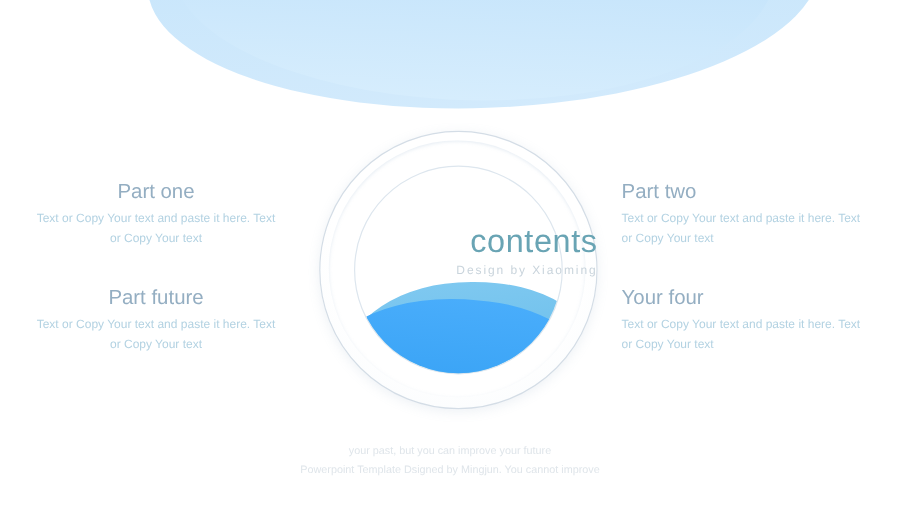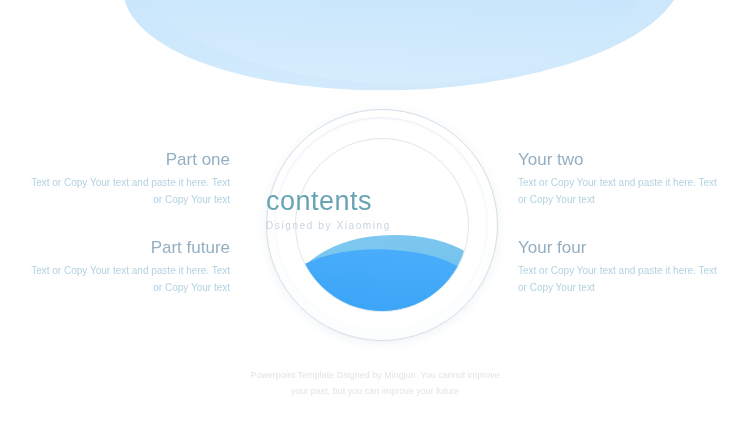--- a/index.html
+++ b/index.html
@@ -95,42 +95,42 @@
     height: 124px;
     background: linear-gradient(180deg, #49adfb 0%, #2f9df2 100%);
     border-radius: 58% 44% 46% 50% / 58% 48% 44% 48%;
     transform: rotate(6deg);
   }
   .emblem-text {
     position: absolute;
     left: 0;
     right: 0;
     top: 78px;
-    text-align: left;
+    text-align: right;
     z-index: 4;
   }
   .emblem-title {
     font-size: 27px;
     color: #69a4b4;
     letter-spacing: 0.5px;
     line-height: 1.05;
   }
   .emblem-sub {
     margin-top: 5px;
     font-size: 10px;
     color: #c9d4dc;
     letter-spacing: 1.6px;
   }
 
   
   .part {
     position: absolute;
     width: 200px;
   }
-  .part.left  { text-align: right; }
+  .part.left  { text-align: center; }
   .part.right { text-align: left; }
   .part-title {
     font-size: 17px;
     color: #94aec2;
     line-height: 1.2;
     margin-bottom: 5px;
   }
   .part-body {
     font-size: 10px;
     color: #b3d2e2;
@@ -163,42 +163,42 @@
 
   <div class="emblem">
     <div class="ring-outer"></div>
     <div class="ring-plate"></div>
     <div class="inner-disc">
       <div class="wave-back"></div>
       <div class="wave-front"></div>
     </div>
     <div class="emblem-text">
       <div class="emblem-title">contents</div>
-      <div class="emblem-sub">Dsigned by Xiaoming</div>
+      <div class="emblem-sub">Design by Xiaoming</div>
     </div>
   </div>
 
   <div class="part left" id="part-one">
     <div class="part-title">Part one</div>
     <div class="part-body">Text or Copy Your text and paste it here. Text or Copy  Your text</div>
   </div>
 
   <div class="part right" id="part-two">
-    <div class="part-title">Your two</div>
+    <div class="part-title">Part two</div>
     <div class="part-body">Text or Copy Your text and paste it here. Text or Copy  Your text</div>
   </div>
 
   <div class="part left" id="part-three">
     <div class="part-title">Part future</div>
     <div class="part-body">Text or Copy Your text and paste it here. Text or Copy  Your text</div>
   </div>
 
   <div class="part right" id="part-four">
     <div class="part-title">Your four</div>
     <div class="part-body">Text or Copy Your text and paste it here. Text or Copy  Your text</div>
   </div>
 
   <div class="footer">
+    <div>your past, but you can improve your future</div>
     <div>Powerpoint Template Dsigned by Mingjun. You cannot improve</div>
-    <div>your past, but you can improve your future</div>
   </div>
 
 </div>
 
 </body></html>

